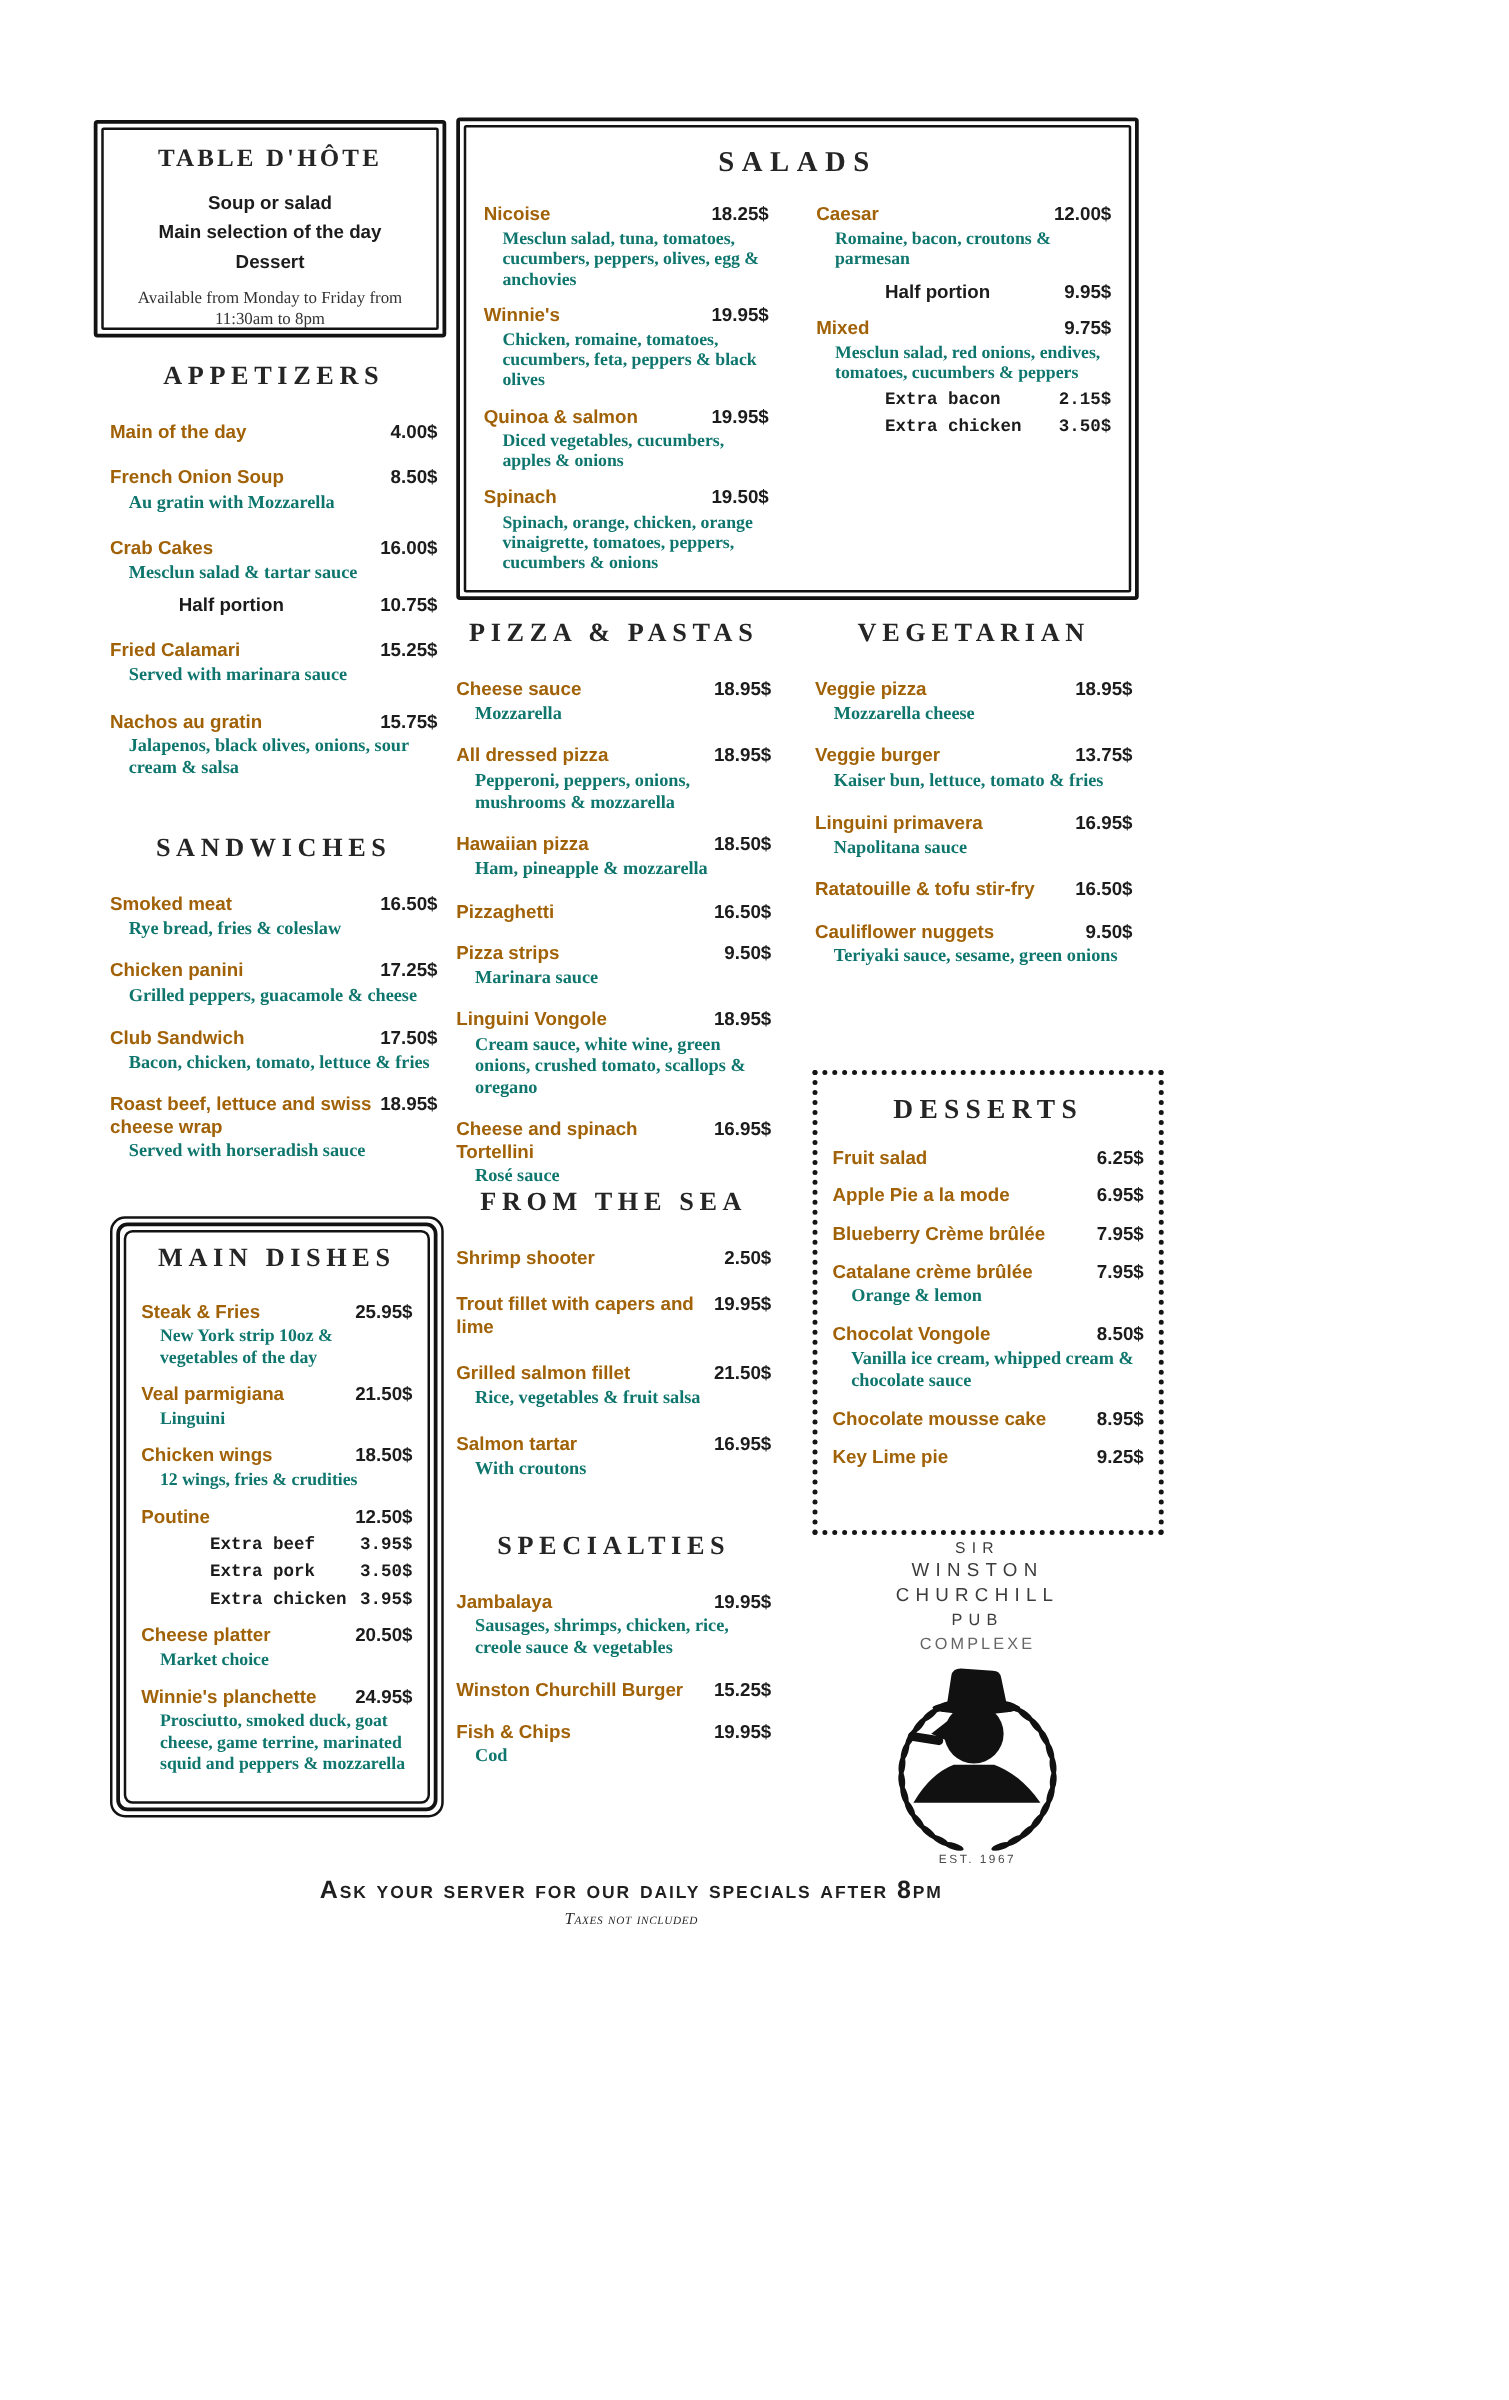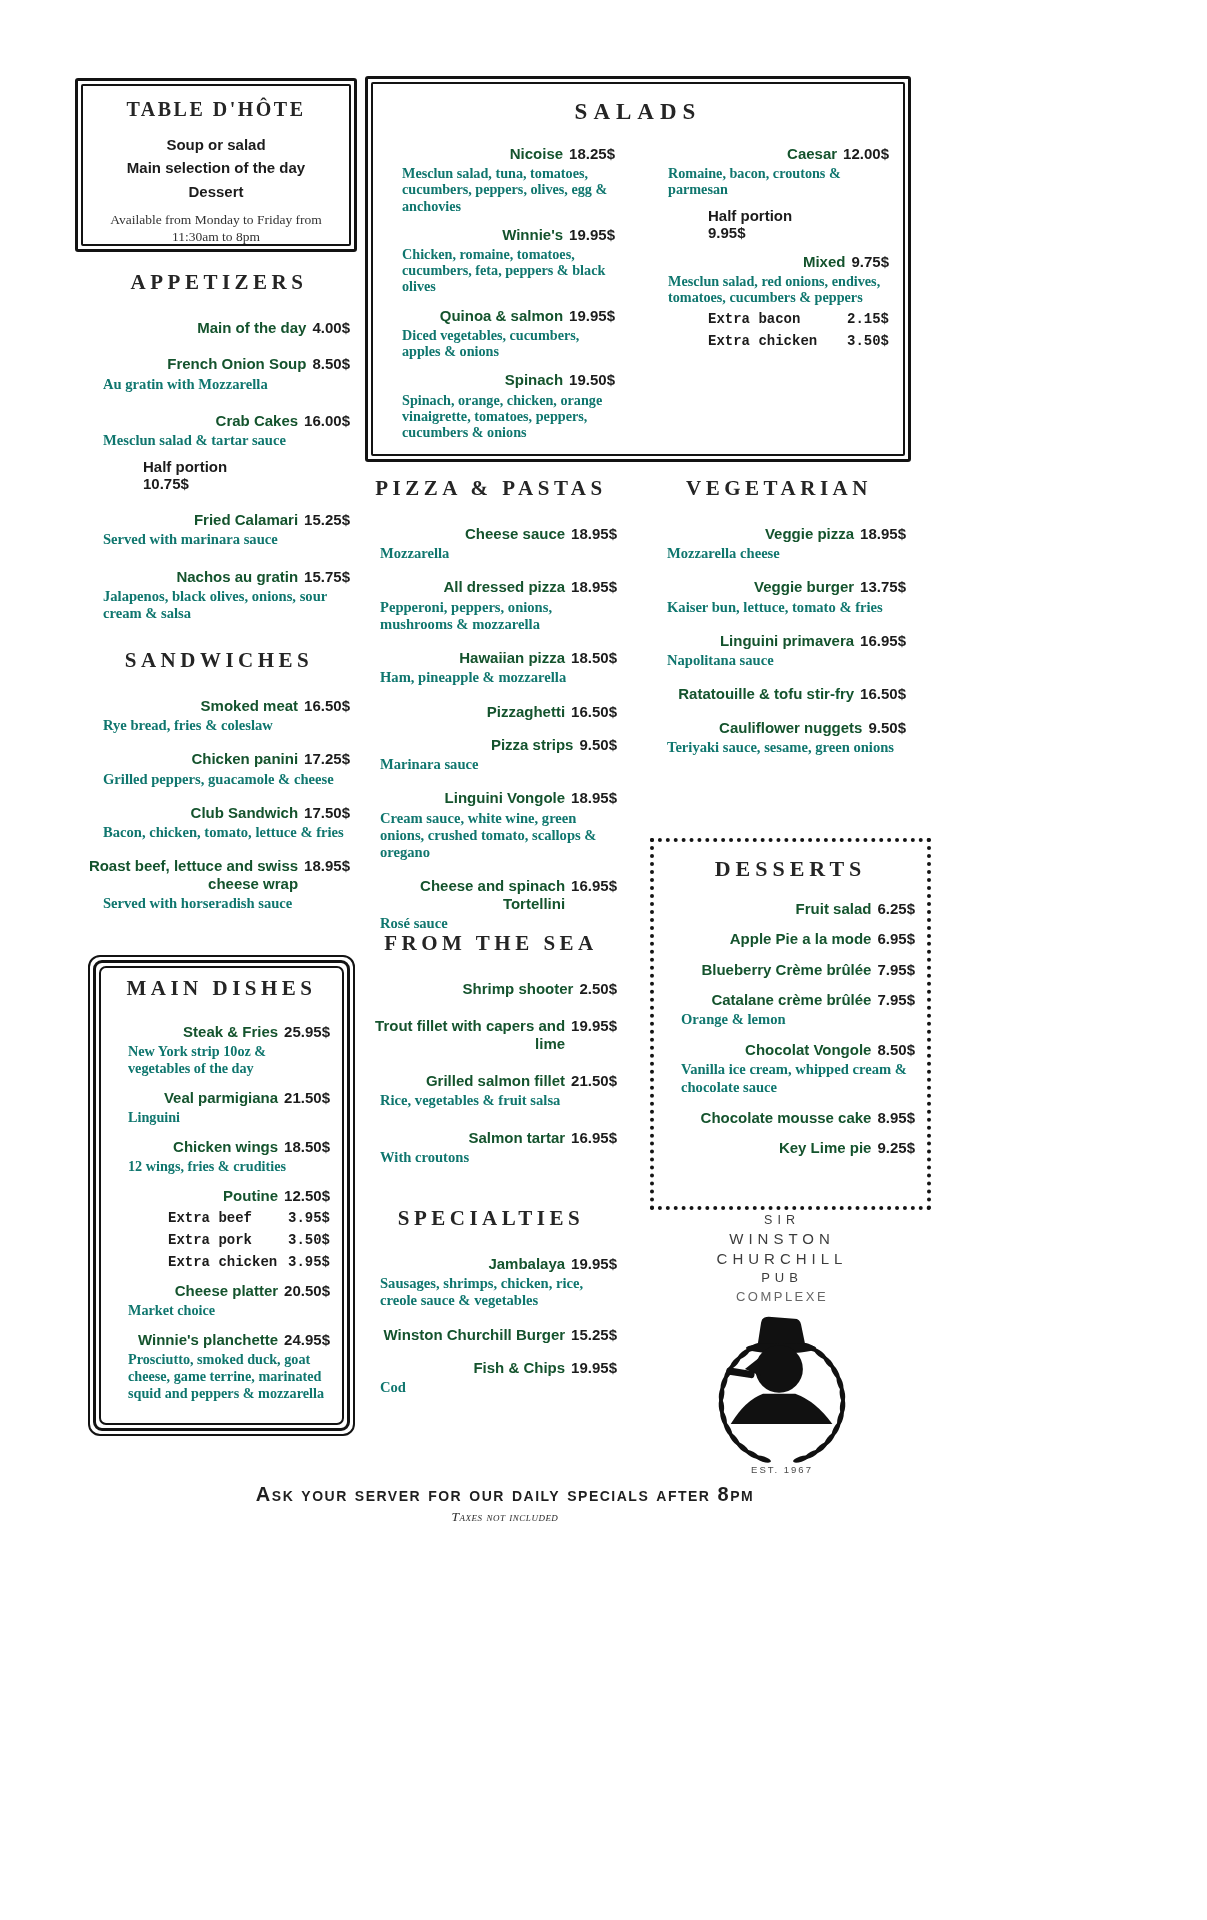--- a/index.html
+++ b/index.html
@@ -1,32 +1,32 @@
 <!DOCTYPE html>
 <html><head>
 <meta charset="utf-8">
 <style>
   html,body{margin:0;padding:0;background:#fff;}
   body{width:1207px;height:1920px;position:relative;font-family:"Liberation Sans",sans-serif;color:#1b1b1b;overflow:hidden;}
-  .abs{position:absolute;}
+  .abs{position:absolute;margin-top:18px;}
 
   
   .sec-title{font-family:"Liberation Serif",serif;font-weight:700;font-size:21px;line-height:1;
     letter-spacing:4.5px;text-align:center;color:#252525;margin-bottom:26px;white-space:nowrap;}
 
   
   .item{margin-bottom:16px;}
   .item .row{display:flex;justify-content:space-between;align-items:flex-start;gap:6px;}
-  .iname{font-weight:700;font-size:15px;line-height:1.15;color:#14532d;flex:1;text-align:right;}
+  .iname{font-weight:700;font-size:15px;line-height:1.15;color:#a16207;flex:1;}
   .iprice{font-weight:700;font-size:15px;line-height:1.15;color:#1c1c1c;white-space:nowrap;}
   .idesc{font-family:"Liberation Serif",serif;font-weight:700;font-size:14.6px;line-height:1.18;
     color:#0f766e;padding-left:15px;margin-top:3px;}
   .idesc.small{font-size:12.8px;}
   .sub{display:flex;justify-content:space-between;margin-top:6px;padding-left:55px;}
-  .sub.plain{margin-top:9px;flex-direction:column;}
+  .sub.plain{margin-top:9px;}
   .sub.plain .sub-name,.sub.plain .sub-price{font-weight:700;font-size:15px;}
   .sub.serif .sub-name,.sub.serif .sub-price{font-family:Liberation Mono, monospace;font-weight:700;font-size:14px;}
 
   
   .card2{border:3px solid #131313;border-radius:3px;}
   .card2 .in2{position:absolute;inset:3px;border:2px solid #131313;border-radius:2px;}
 
   
   .tdh-in{text-align:center;padding-top:12px;}
   .tdh-title{font-family:"Liberation Serif",serif;font-weight:700;font-size:20px;letter-spacing:2.5px;color:#252525;margin-bottom:12px;}

